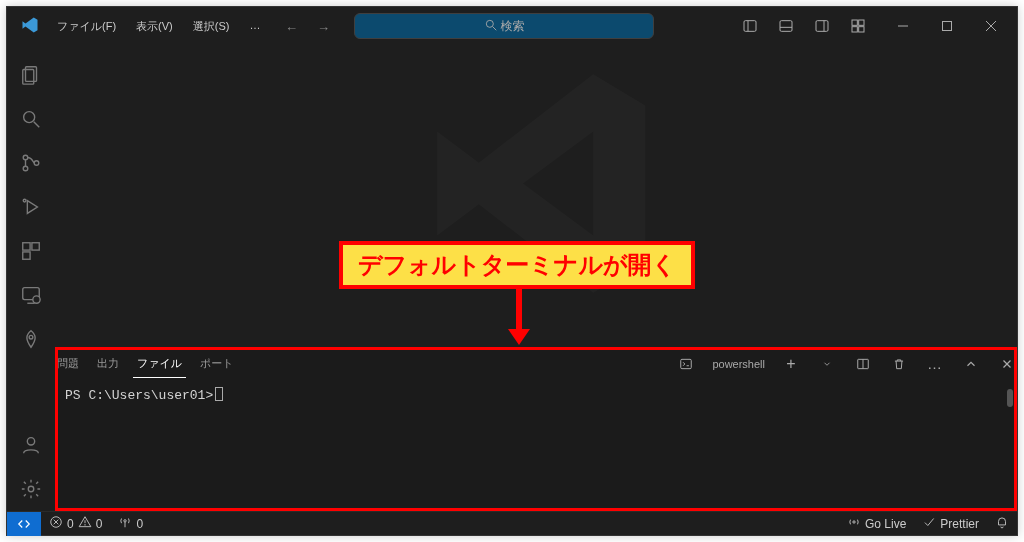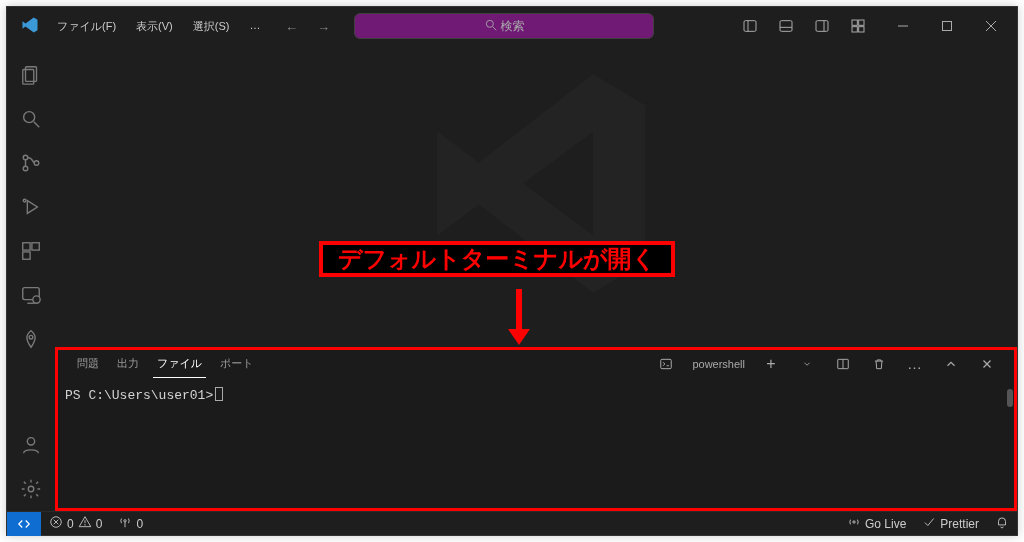--- a/index.html
+++ b/index.html
@@ -22,53 +22,53 @@
   .titlebar {
     height: 38px; display:flex; align-items:center;
     background:#1e1e1e;
     padding: 0 4px;
   }
   .titlebar .logo svg { width:18px; height:18px; margin:0 10px; }
   .menu { display:flex; gap:4px; }
   .menu-item { padding:4px 8px; color:#cccccc; font-size:11px; border-radius:4px; cursor:default;}
   .nav-arrows { display:flex; gap:6px; margin-left:10px; }
   .nav-arrows .arr { width:26px; height:26px; display:flex; align-items:center; justify-content:center; color:#888; border-radius:4px;}
-  .search { flex:0 0 300px; margin-left:18px; height:26px; background:#701a75; border:1px solid #3f3f3f; border-radius:6px; display:flex; align-items:center; color:#aaa; font-size:12px; justify-content:center; gap:2px;}
+  .search { flex:0 0 300px; margin-left:18px; height:26px; background:#0c4a6e; border:1px solid #3f3f3f; border-radius:6px; display:flex; align-items:center; color:#aaa; font-size:12px; justify-content:center; gap:2px;}
   .spacer { flex:1; }
   .layout-icons { display:flex; gap:2px; margin-right:6px;}
   .li-icon { width:34px; height:34px; display:flex; align-items:center; justify-content:center; color:#aaa; }
   .win-controls { display:flex; }
   .win-btn { width:44px; height:34px; display:flex; align-items:center; justify-content:center; color:#aaa; }
 
   
   .main { flex:1; display:flex; position:relative; overflow:hidden;}
   .activitybar { width:48px; background:#1e1e1e; display:flex; flex-direction:column; align-items:center; padding-top:8px;}
   .ab-spacer { flex:1; }
   .ab-icon { width:48px; height:44px; display:flex; align-items:center; justify-content:center; color:#7a7a7a; position:relative;}
   .ab-icon svg { width:22px; height:22px; stroke:currentColor; fill:none; stroke-width:1.5;}
 
   .editor { flex:1; position:relative; background:#1e1e1e; display:flex; flex-direction:column;}
   .bg-logo { position:absolute; left:50%; top:30%; transform:translate(-50%,-50%); opacity:.12; }
   .bg-logo svg { width:260px; height:260px; }
 
   
   .panel { position:absolute; left:48px; right:0; bottom:0; top:302px; background:#1b1b1b;}
-  .panel-tabs { height:32px; display:flex; align-items:center; gap:14px; padding:0 20px; border-top:1px solid #222;}
+  .panel-tabs { height:32px; display:flex; align-items:center; gap:14px; padding:0 0; border-top:1px solid #222;}
   .panel-tab { font-size:11px; color:#9a9a9a; padding:6px 2px; cursor:default; position:relative;}
   .panel-tab.active { color:#fff; }
   .panel-tab.active::after { content:""; position:absolute; left:-2px; right:-2px; bottom:-1px; height:1px; background:#fff; }
   .panel-right { margin-left:auto; display:flex; align-items:center; gap:16px; color:#aaa; font-size:11px;}
   .pr-icon { width:20px; height:20px; display:flex; align-items:center; justify-content:center; color:#aaa;}
   .terminal-body { position:absolute; top:32px; left:10px; right:10px; bottom:4px; font-family:Liberation Mono, monospace; font-size:13px; color:#d4d4d4; padding-top:8px;}
   .scrollhint { position:absolute; right:-6px; top:10px; width:6px; height:18px; background:#555; border-radius:3px; }
   .cursor { display:inline-block; width:8px; height:14px; border:1px solid #aaa; vertical-align:-2px; margin-left:2px;}
 
   
   .anno-panel { position:absolute; left:48px; right:0; top:302px; bottom:0; border:3px solid #ff0000; pointer-events:none; z-index:50;}
-  .anno-box { position:absolute; left:312px; top:196px; width:356px; height:36px; background:#000000; border:4px solid #ff0000; color:#ff0000; font-weight:700; font-size:24px; display:flex; align-items:center; justify-content:center; z-index:60;}
+  .anno-box { position:absolute; left:332px; top:196px; width:356px; height:48px; background:#fde047; border:4px solid #ff0000; color:#ff0000; font-weight:700; font-size:24px; display:flex; align-items:center; justify-content:center; z-index:60;}
   .anno-arrow { position:absolute; left:510px; top:244px; width:4px; height:46px; z-index:60;}
   .anno-arrow .line { width:6px; height:40px; background:#ff0000; margin-left:-1px;}
   .anno-arrow .head { width:0; height:0; border-left:11px solid transparent; border-right:11px solid transparent; border-top:16px solid #ff0000; margin-left:-9px;}
 
   
   .statusbar { height:24px; background:#1e1e1e; border-top:1px solid #2a2a2a; display:flex; align-items:center; font-size:12px; color:#cccccc;}
   .status-remote { width:34px; height:24px; background:#0f6dd1; display:flex; align-items:center; justify-content:center; color:#fff;}
   .status-item { padding:0 8px; display:flex; align-items:center; gap:4px; color:#ccc; height:100%;}
   .status-right { margin-left:auto; display:flex; }
   .icon-sm svg { width:14px; height:14px; stroke:currentColor; fill:none; stroke-width:1.5;}

